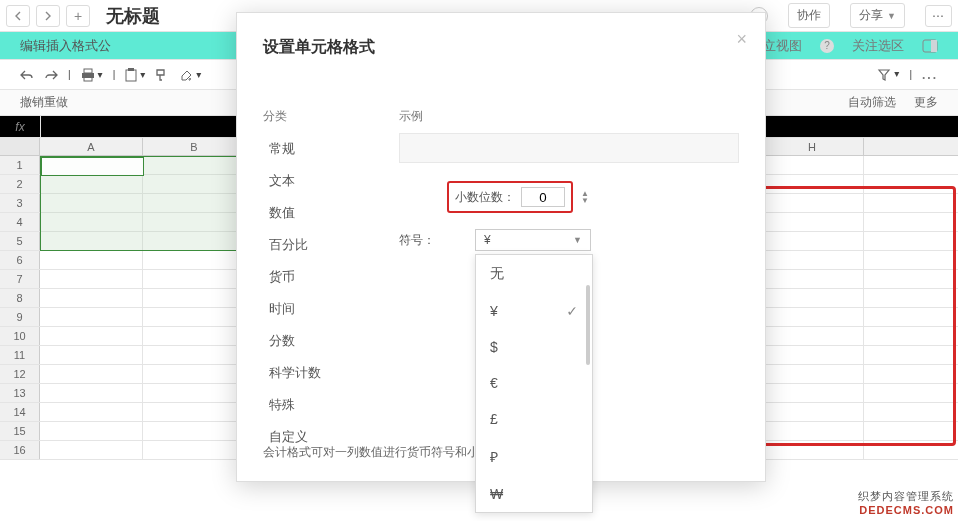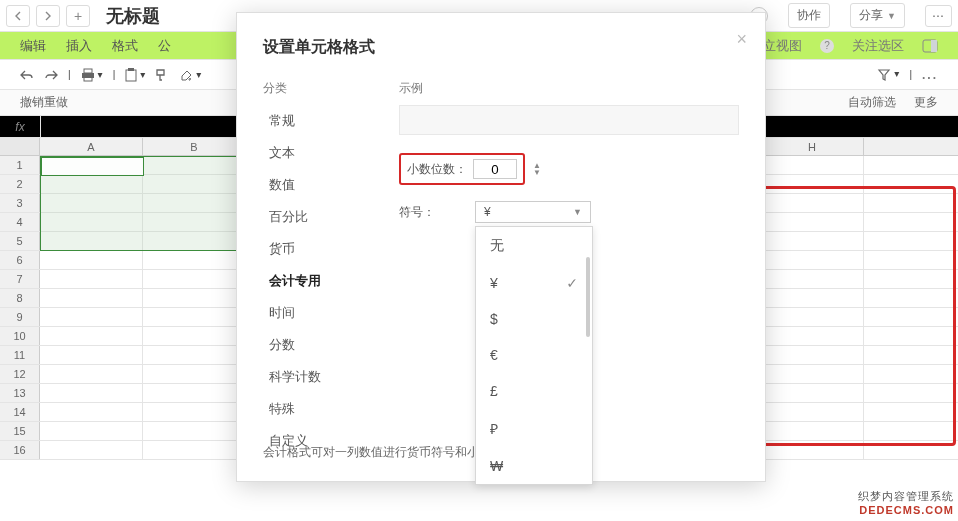--- a/index.html
+++ b/index.html
@@ -2,21 +2,21 @@
 <html><head>
 <meta charset="utf-8">
 <style>
 * { box-sizing: border-box; margin: 0; padding: 0; }
 body { font-family: "Microsoft YaHei", Arial, sans-serif; font-size: 12px; color: #4d4d4d; background: #f5f5f5; width: 958px; height: 521px; overflow: hidden; position: relative; }
 .topbar { display: flex; align-items: center; height: 32px; background: #fff; border-bottom: 1px solid #e4e4e4; padding: 0 6px; gap: 6px; }
 .nav-btn { width: 24px; height: 22px; border: 1px solid #dcdcdc; background: #fff; border-radius: 3px; display: flex; align-items: center; justify-content: center; color: #777; cursor: pointer; }
 .doc-title { font-size: 18px; font-weight: bold; color: #333; margin-left: 10px; }
 .top-right { margin-left: auto; display: flex; align-items: center; gap: 20px; color: #666; }
 .top-right .btn { border: 1px solid #dcdcdc; border-radius: 3px; padding: 3px 8px; background: #fff; display: flex; align-items: center; gap: 4px; cursor: pointer; }
-.menubar { display: flex; align-items: center; height: 28px; background: #bef264; border-bottom: 1px solid #e4e4e4; padding: 0 20px; gap: 20px; color: #555; font-size: 13px; }
+.menubar { display: flex; align-items: center; height: 28px; background: #5eead4; border-bottom: 1px solid #e4e4e4; padding: 0 20px; color: #555; font-size: 13px; }
 .menubar .mi { cursor: pointer; }
 .menubar-right { margin-left: auto; display: flex; align-items: center; gap: 18px; color: #777; }
 .q-icon { width: 14px; height: 14px; border-radius: 50%; background: #ddd; display: inline-flex; align-items: center; justify-content: center; font-size: 10px; color: #888; }
 .toolbar { display: flex; align-items: center; height: 30px; background: #fff; border-bottom: 1px solid #e4e4e4; padding: 0 20px; gap: 10px; color: #555; }
 .toolbar .tb { display: flex; align-items: center; gap: 3px; cursor: pointer; }
 .toolbar .sep { color: #444; font-size: 10px; }
 .toolbar2 { display: flex; align-items: center; height: 26px; background: #fafafa; border-bottom: 1px solid #e4e4e4; padding: 0 20px; color: #666; font-size: 12px; }
 .fx-bar { display: flex; align-items: center; height: 22px; background: #000000; border-bottom: 1px solid #e4e4e4; }
 .fx-label { width: 40px; text-align: center; font-style: italic; color: #888; }
 .grid { position: absolute; top: 138px; left: 0; right: 0; bottom: 0; background: #fff; }
@@ -27,28 +27,28 @@
 .rh { width: 40px; background: #f0f0f0; border-right: 1px solid #ccc; text-align: center; font-size: 11px; color: #666; line-height: 19px; }
 .cell { width: 103px; border-right: 1px solid #e4e4e4; }
 .sel-range { position: absolute; top: 18px; left: 40px; width: 206px; height: 95px; border: 1px solid #3b8c3b; background: rgba(180,210,180,0.25); pointer-events: none; }
 .sel-range::after { content: ""; position: absolute; left: 0; top: 0; width: 103px; height: 19px; background: rgba(255,255,255,0.9); border: 1px solid #3b8c3b; box-sizing: border-box; }
 .sel-range::before { content:""; position: absolute; right: -3px; bottom: -3px; width: 5px; height: 5px; background: #3b8c3b; }
 .modal { position: absolute; left: 236px; top: 12px; width: 530px; height: 470px; background: #fff; border: 1px solid #ddd; box-shadow: 0 4px 24px rgba(0,0,0,0.18); z-index: 50; padding: 24px 26px; }
 .modal-title { font-size: 16px; font-weight: bold; color: #333; margin-bottom: 22px; }
 .modal-close { position: absolute; top: 16px; right: 18px; color: #bbb; font-size: 18px; cursor: pointer; }
 .modal-body { display: flex; gap: 24px; }
 .cat-col { width: 112px; }
-.cat-label { color: #777; margin-bottom: 8px; font-size: 12px; }
+.cat-label { color: #777; margin-bottom: 8px; font-size: 12px; margin-top: 28px; }
 .cat-list { border: 0; }
 .cat-item { padding: 7px 6px; color: #555; font-size: 13px; cursor: pointer; }
 .cat-item.active { font-weight: bold; color: #222; }
 .right-col { flex: 1; }
 .example-box { height: 30px; background: #f7f7f7; border: 1px solid #e8e8e8; margin-bottom: 18px; }
 .row-field { display: flex; align-items: center; gap: 8px; margin-bottom: 16px; font-size: 12px; color: #555; }
-.decimal-box { border: 2px solid #d62828; border-radius: 3px; padding: 4px 6px; display: flex; align-items: center; gap: 6px; }
+.decimal-box { border: 2px solid #d62828; border-radius: 3px; padding: 4px 6px; display: flex; align-items: center; gap: 6px; margin-left: 48px; }
 .num-input { width: 44px; height: 20px; border: 1px solid #ccc; text-align: center; }
 .spinner { display: flex; flex-direction: column; font-size: 8px; color: #888; line-height: 7px; }
 .symbol-select { width: 116px; height: 22px; border: 1px solid #ccc; display: flex; align-items: center; justify-content: space-between; padding: 0 8px; background: #fff; cursor: pointer; position: relative; }
 .dropdown { position: absolute; top: 24px; left: -1px; width: 118px; background: #fff; border: 1px solid #d7d7d7; box-shadow: 0 2px 8px rgba(0,0,0,0.12); z-index: 60; }
 .dd-item { padding: 10px 14px; font-size: 14px; color: #555; display: flex; justify-content: space-between; align-items: center; cursor: pointer; }
 .dd-check { color: #888; font-size: 14px; }
 .dd-scroll { position: absolute; right: 2px; top: 30px; width: 4px; height: 80px; background: #ccc; border-radius: 2px; }
 .desc { position: absolute; left: 26px; bottom: 20px; font-size: 12px; color: #666; }
 .red-box { position: absolute; border: 3px solid #d62828; border-radius: 4px; background: transparent; pointer-events: none; }
 .watermark { position: absolute; right: 4px; bottom: 4px; text-align: right; font-size: 11px; line-height: 14px; letter-spacing: 1px; font-family: SimHei, sans-serif; }
@@ -368,21 +368,20 @@
   <div class="modal-close">×</div>
   <div class="modal-body">
     <div class="cat-col">
       <div class="cat-label">分类</div>
       <div class="cat-list" id="cat-list">
           <div class="cat-item">常规</div>
           <div class="cat-item">文本</div>
           <div class="cat-item">数值</div>
           <div class="cat-item">百分比</div>
           <div class="cat-item">货币</div>
-          <div class="cat-item active">会计专用</div>
           <div class="cat-item">时间</div>
           <div class="cat-item">分数</div>
           <div class="cat-item">科学计数</div>
           <div class="cat-item">特殊</div>
           <div class="cat-item">自定义</div>
         </div>
     </div>
     <div class="right-col">
       <div class="cat-label">示例</div>
       <div class="example-box"></div>

